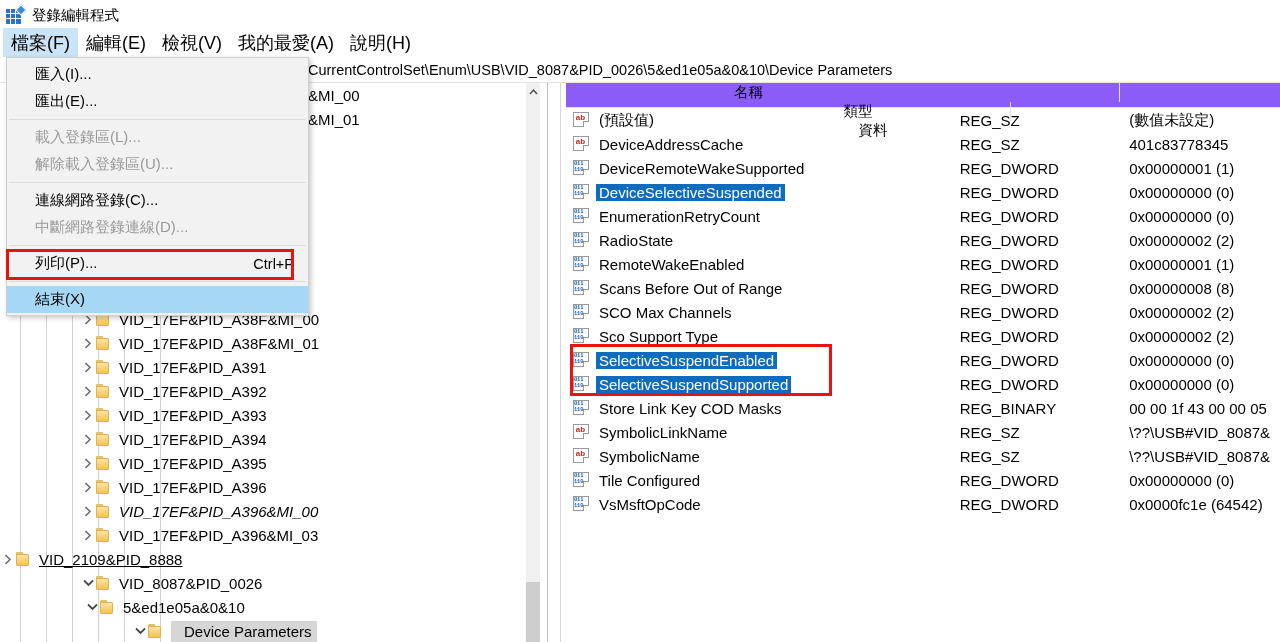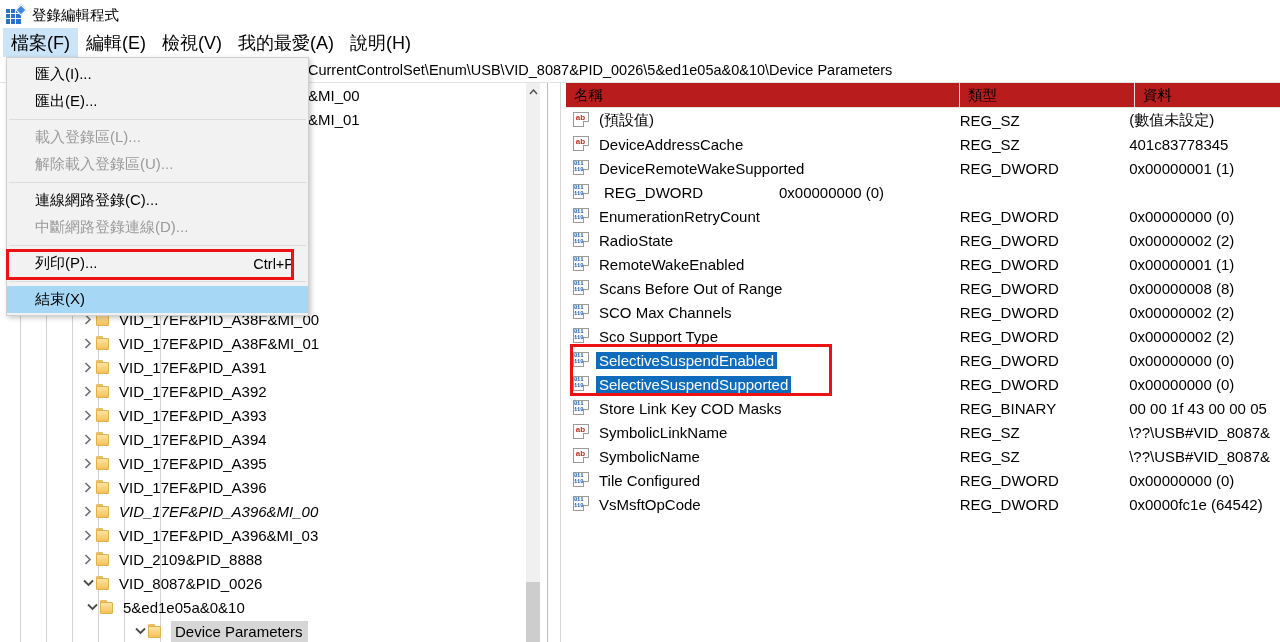--- a/index.html
+++ b/index.html
@@ -123,21 +123,21 @@
   }
   .folder .body {
     position: absolute; left: 0; top: 2px;
     width: 13px; height: 12px;
     background: linear-gradient(to bottom, #fde3a3 0%, #f8d27a 55%, #f3c254 100%);
     border: 1px solid #e0b24e;
     border-radius: 1px;
   }
   .tree-label { padding-right: 4px; }
   .tree-row.selected .tree-label {
-    background: #d6d6d6; padding: 2px 5px 2px 4px;
+    background: #d6d6d6; padding: 2px 5px 2px 13px;
   }
   .tree-guides { position: absolute; left: 0; top: 0; width: 548px; height: 559px; pointer-events: none; }
   .tree-guides i {
     position: absolute; top: 0; width: 1px; height: 559px;
     background: #d2d2d2;
   }
   .tree-scroll {
     position: absolute; right: 7px; top: 0; width: 14px; height: 559px;
     background: #f0f0f0;
   }
@@ -147,23 +147,23 @@
     color: #4d4d4d; font-size: 9px;
   }
   .tree-scroll .thumb {
     position: absolute; left: 0; bottom: 0; width: 14px; height: 60px;
     background: #cdcdcd;
   }
 
   
   .list-header {
     position: absolute; left: 0; top: 0; width: 714px; height: 25px;
-    background: #b91c1c;
+    background: #8b5cf6;
     border-bottom: 1px solid #e3e3e3;
-    display: flex; align-items: center;
+    display: flex; align-items: center; flex-direction: column;
   }
   .list-header .hcell {
     font-size: 14.5px; color: #000000;
     height: 25px; display: flex; align-items: center;
     padding-left: 8px;
     border-right: 1px solid #e3e3e3;
     white-space: nowrap;
   }
   .hcell.c-name { width: 394px; }
   .hcell.c-type { width: 175px; }
@@ -398,21 +398,21 @@
               <svg width="8" height="11" viewBox="0 0 8 11">
                 <path d="M1.5 1 L6 5.5 L1.5 10" stroke="#6a6a6a" stroke-width="1.5" fill="none"></path>
               </svg>
             </span>
             <span class="folder">
               <span class="tab"></span>
               <span class="body"></span>
             </span>
             <span class="tree-label">VID_17EF&amp;PID_A396&amp;MI_03</span>
           </div>
-          <div class="tree-row" style="padding-left: 80px;">
+          <div class="tree-row" style=" text-decoration: underline;">
             <span class="chev">
               <svg width="8" height="11" viewBox="0 0 8 11">
                 <path d="M1.5 1 L6 5.5 L1.5 10" stroke="#6a6a6a" stroke-width="1.5" fill="none"></path>
               </svg>
             </span>
             <span class="folder">
               <span class="tab"></span>
               <span class="body"></span>
             </span>
             <span class="tree-label">VID_2109&amp;PID_8888</span>
@@ -498,20 +498,21 @@
             </span>
             <span class="cell-name"><span class="nm">DeviceRemoteWakeSupported</span></span>
             <span class="cell-type">REG_DWORD</span>
             <span class="cell-data">0x00000001 (1)</span>
           </div>
           <div class="list-row sel">
             <span class="val-icon dword">
               <span class="sheet"></span>
               <span class="bits">011<br>110</span>
             </span>
+            <span class="cell-name"><span class="nm">DeviceSelectiveSuspended</span></span>
             <span class="cell-type">REG_DWORD</span>
             <span class="cell-data">0x00000000 (0)</span>
           </div>
           <div class="list-row">
             <span class="val-icon dword">
               <span class="sheet"></span>
               <span class="bits">011<br>110</span>
             </span>
             <span class="cell-name"><span class="nm">EnumerationRetryCount</span></span>
             <span class="cell-type">REG_DWORD</span>

